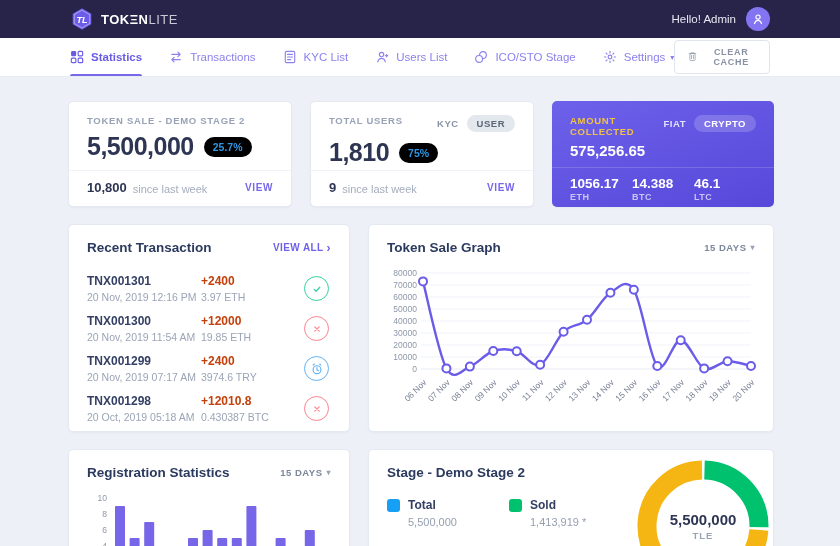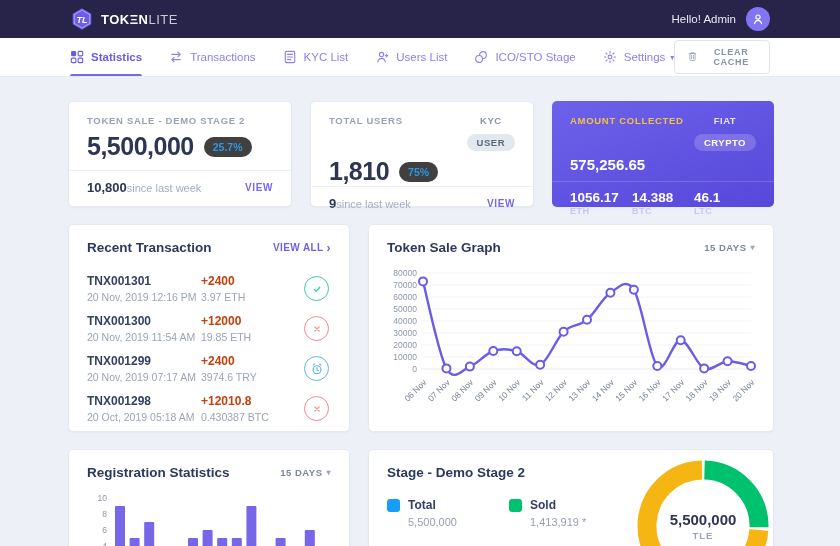--- a/index.html
+++ b/index.html
@@ -32,28 +32,28 @@
 
   
   .content { padding:24px 66px 0 68px; }
   .row { display:flex; gap:18px; }
   .panel, .card { background:#fff; border:1px solid #e5e9f1; border-radius:5px; box-shadow:0 1px 2px rgba(30,40,80,.04); }
 
   
   .card { flex:1; height:106px; padding:13px 18px 0; display:flex; flex-direction:column; }
   .card-top { display:flex; align-items:flex-start; justify-content:space-between; }
   .card-label { font-size:9.5px; font-weight:bold; letter-spacing:.7px; color:#98a2b6; }
-  .toggle { display:flex; align-items:center; gap:8px;flex-direction:column; }
+  .toggle { display:flex; align-items:center; gap:8px; }
   .toggle-off { font-size:9.5px; font-weight:bold; letter-spacing:.5px; color:#8a93a6; cursor:pointer; }
   .toggle-on { font-size:9.5px; font-weight:bold; letter-spacing:.5px; color:#5c6677; background:#e3e7ee; border-radius:9px; padding:3px 10px; cursor:pointer; }
   .value-row { display:flex; align-items:center; gap:10px; margin-top:6px; }
   .card-value { font-size:25px; font-weight:bold; color:#2d3553; letter-spacing:-.5px; }
-  .badge { font-size:10.5px; font-weight:bold; color:#2e96e3; background:#404040; border-radius:11px; padding:4px 9px; }
+  .badge { font-size:10.5px; font-weight:bold; color:#2e96e3; background:#000000; border-radius:11px; padding:4px 9px; }
   .card-foot { margin:auto -18px 0; border-top:1px solid #eef1f6; padding:9px 18px 11px; display:flex; align-items:center; justify-content:space-between; }
-  .delta-wrap { display:flex; align-items:center; }
+  .delta-wrap { display:flex; align-items:flex-end; gap:6px; }
   .delta { font-size:13px; font-weight:bold; color:#2d3553; }
   .delta-cap { font-size:11px; color:#a5adbd; }
   .view-link { font-size:10px; font-weight:bold; letter-spacing:.6px; color:#7668e9; cursor:pointer; }
 
   
   .card.purple { background:linear-gradient(160deg,#6d61ea,#5748da); border:none; color:#fff; padding-top:14px; }
   .p-label { font-size:9.5px; font-weight:bold; letter-spacing:.7px; color:#f1c243; }
   .p-toggle-off { font-size:9.5px; font-weight:bold; letter-spacing:.5px; color:#e4e1fb; cursor:pointer; }
   .p-toggle-on { font-size:9.5px; font-weight:bold; letter-spacing:.5px; color:#fff; background:rgba(255,255,255,.18); border-radius:9px; padding:3px 10px; cursor:pointer; }
   .p-value { font-size:15px; font-weight:bold; margin-top:5px; }

